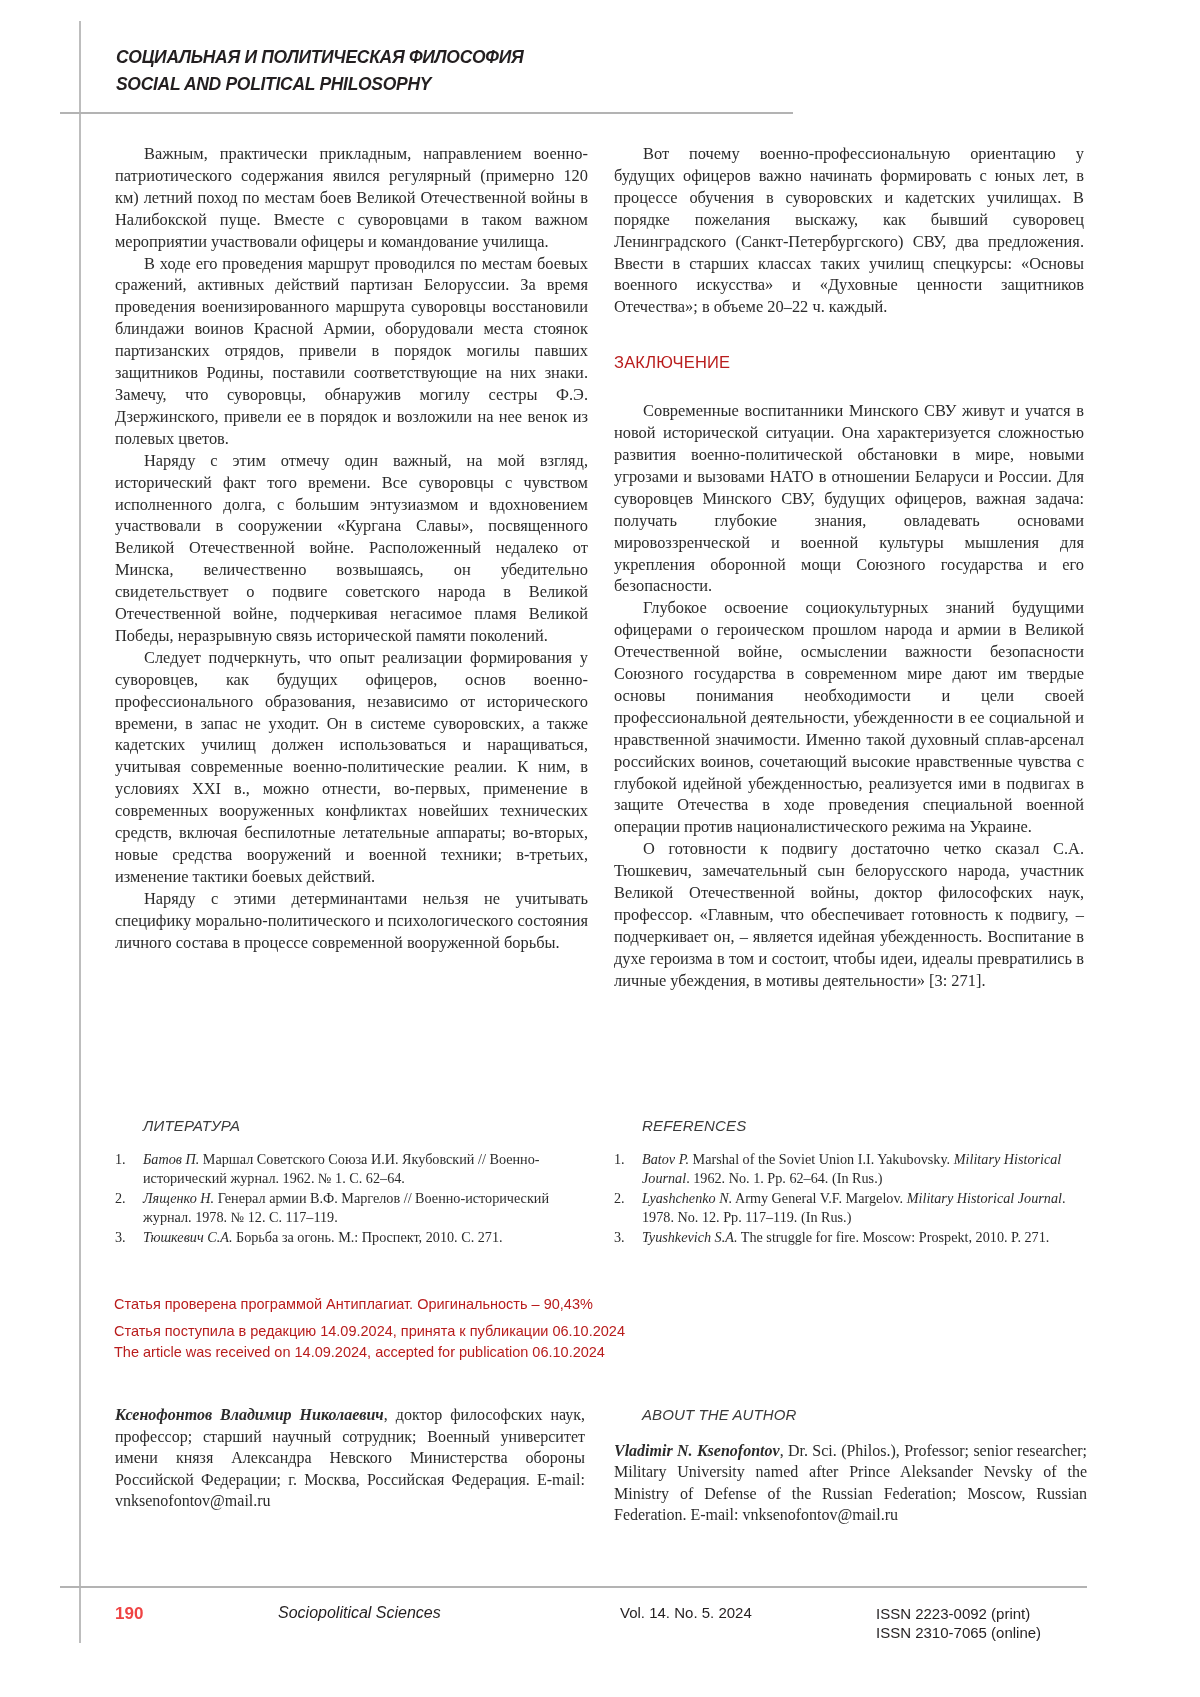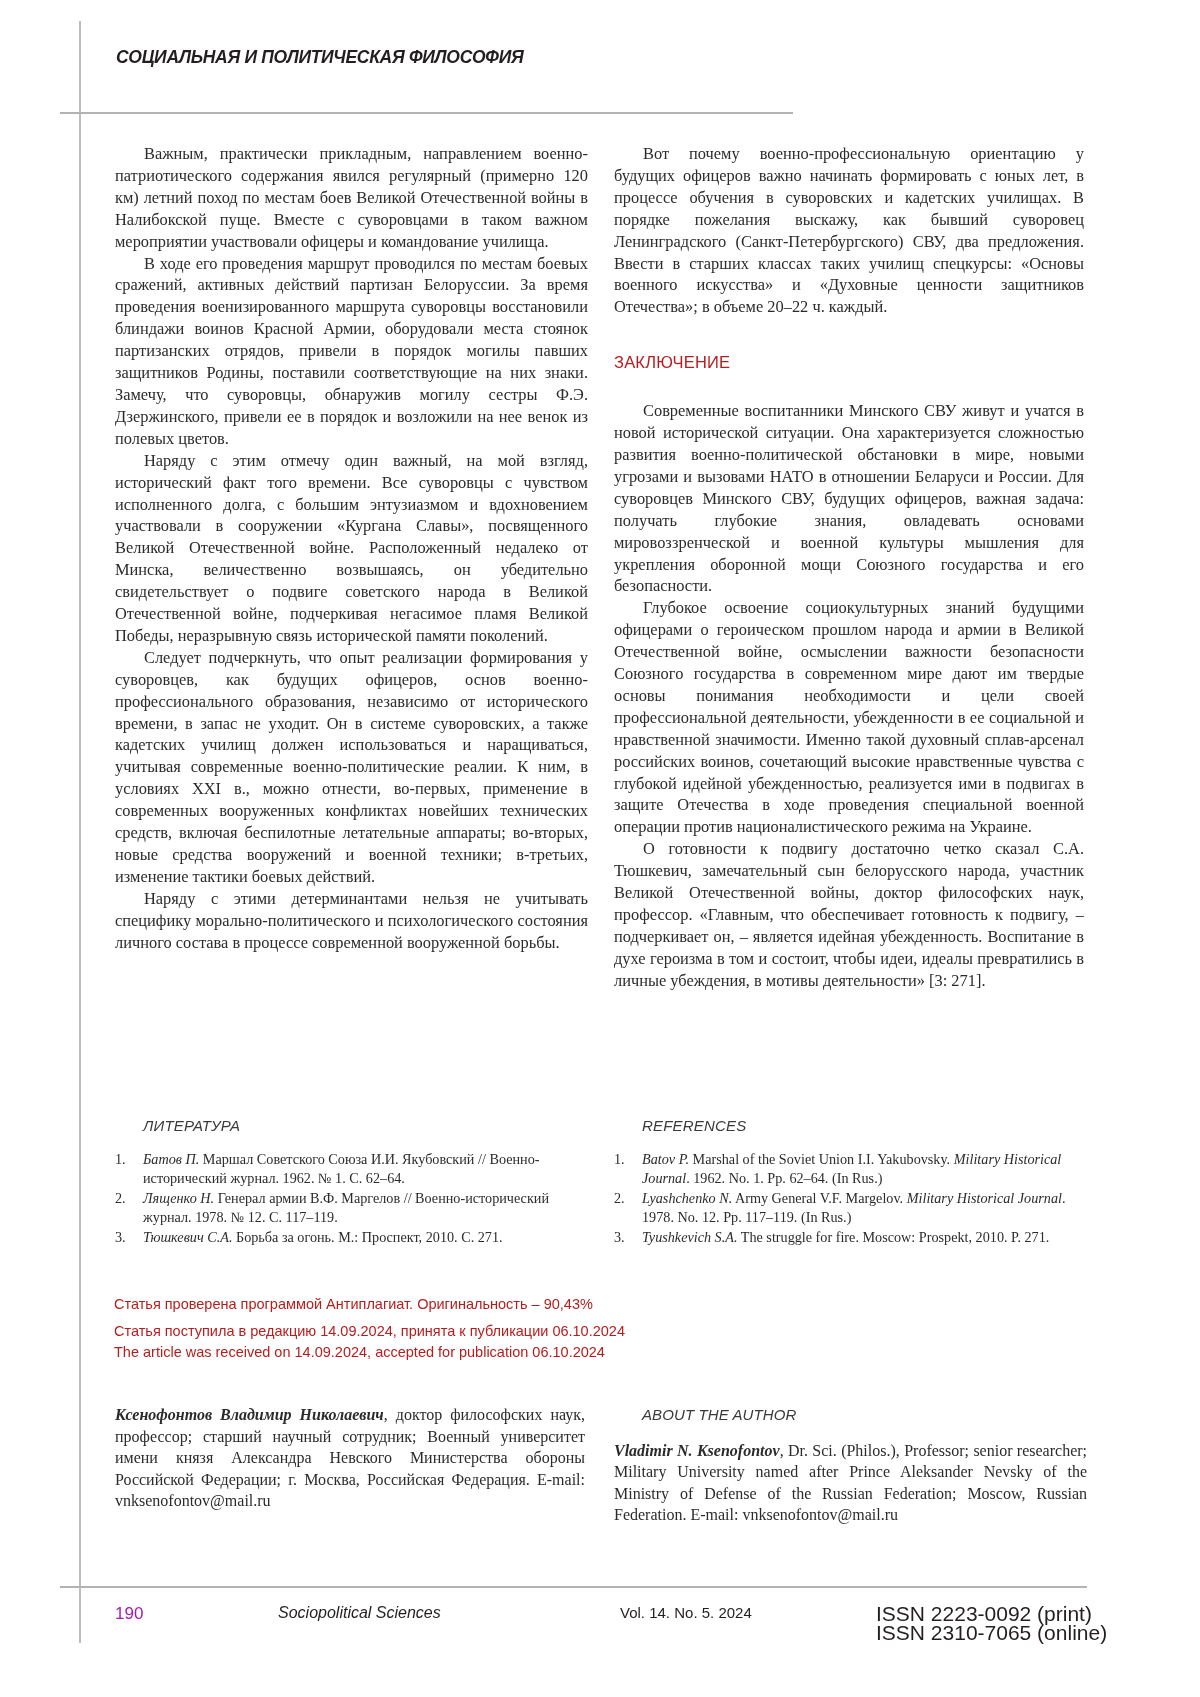--- a/index.html
+++ b/index.html
@@ -36,34 +36,35 @@
   .notes .gap { height: 6px; }
 
   .author-block { position: absolute; font-family: "Liberation Serif", serif; font-size: 16px; line-height: 21.5px; color: #2b2b2b; text-align: justify; }
   .author-left { left: 115px; top: 1404px; width: 470px; }
   .author-right { left: 614px; top: 1404px; width: 473px; }
   .author-heading { font-family: "Liberation Sans", sans-serif; font-style: italic; font-size: 15px;
                     color: #3a3a3a; margin: 0 0 14px 28px; letter-spacing: 0.1px; text-align: left; }
   .author-name { font-weight: bold; font-style: italic; }
 
   .footer { position: absolute; top: 1604px; font-family: "Liberation Sans", sans-serif; font-size: 15px; color: #231f20; }
-  .f-page { left: 115px; font-size: 17px; color: #a21caf; font-weight: 400; }
+  .f-page { left: 115px; font-size: 17px; color: #ef4444; font-weight: 700; }
   .f-journal { left: 278px; font-style: italic; font-size: 16px; }
   .f-vol { left: 620px; font-size: 15px; }
-  .f-issn { left: 876px; line-height: 19px; font-size: 21px; }
+  .f-issn { left: 876px; line-height: 19px; font-size: 15px; }
 </style>
 </head>
 <body>
 
 <div class="vrule"></div>
 <div class="hrule-top"></div>
 <div class="hrule-bot"></div>
 
 <div class="header">
   <div>СОЦИАЛЬНАЯ И ПОЛИТИЧЕСКАЯ ФИЛОСОФИЯ</div>
+  <div>SOCIAL AND POLITICAL PHILOSOPHY</div>
 </div>
 
 <div class="col col-left">
   <p>Важным, практически прикладным, направлением военно-патриотического содержания явился регулярный (примерно 120 км) летний поход по местам боев Великой Отечественной войны в Налибокской пуще. Вместе с суворовцами в таком важном мероприятии участвовали офицеры и командование училища.</p>
   <p>В ходе его проведения маршрут проводился по местам боевых сражений, активных действий партизан Белоруссии. За время проведения военизированного маршрута суворовцы восстановили блиндажи воинов Красной Армии, оборудовали места стоянок партизанских отрядов, привели в порядок могилы павших защитников Родины, поставили соответствующие на них знаки. Замечу, что суворовцы, обнаружив могилу сестры Ф.Э. Дзержинского, привели ее в порядок и возложили на нее венок из полевых цветов.</p>
   <p>Наряду с этим отмечу один важный, на мой взгляд, исторический факт того времени. Все суворовцы с чувством исполненного долга, с большим энтузиазмом и вдохновением участвовали в сооружении «Кургана Славы», посвященного Великой Отечественной войне. Расположенный недалеко от Минска, величественно возвышаясь, он убедительно свидетельствует о подвиге советского народа в Великой Отечественной войне, подчеркивая негасимое пламя Великой Победы, неразрывную связь исторической памяти поколений.</p>
   <p>Следует подчеркнуть, что опыт реализации формирования у суворовцев, как будущих офицеров, основ военно-профессионального образования, независимо от исторического времени, в запас не уходит. Он в системе суворовских, а также кадетских училищ должен использоваться и наращиваться, учитывая современные военно-политические реалии. К ним, в условиях XXI в., можно отнести, во-первых, применение в современных вооруженных конфликтах новейших технических средств, включая беспилотные летательные аппараты; во-вторых, новые средства вооружений и военной техники; в-третьих, изменение тактики боевых действий.</p>
   <p>Наряду с этими детерминантами нельзя не учитывать специфику морально-политического и психологического состояния личного состава в процессе современной вооруженной борьбы.</p>
 </div>
 

